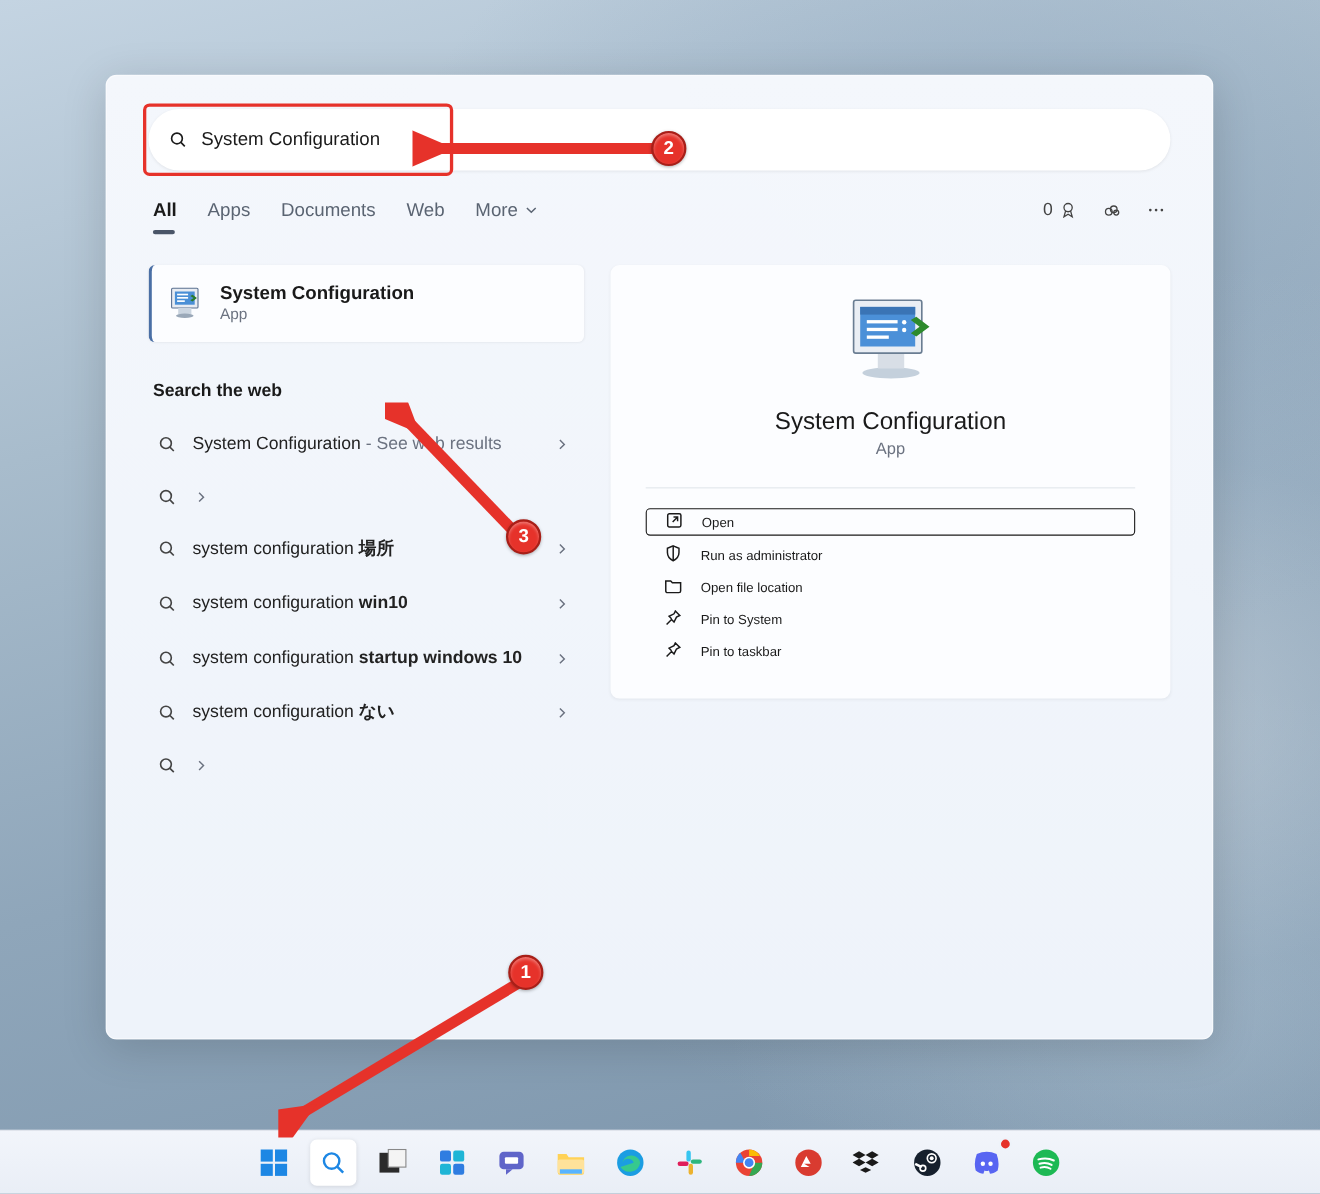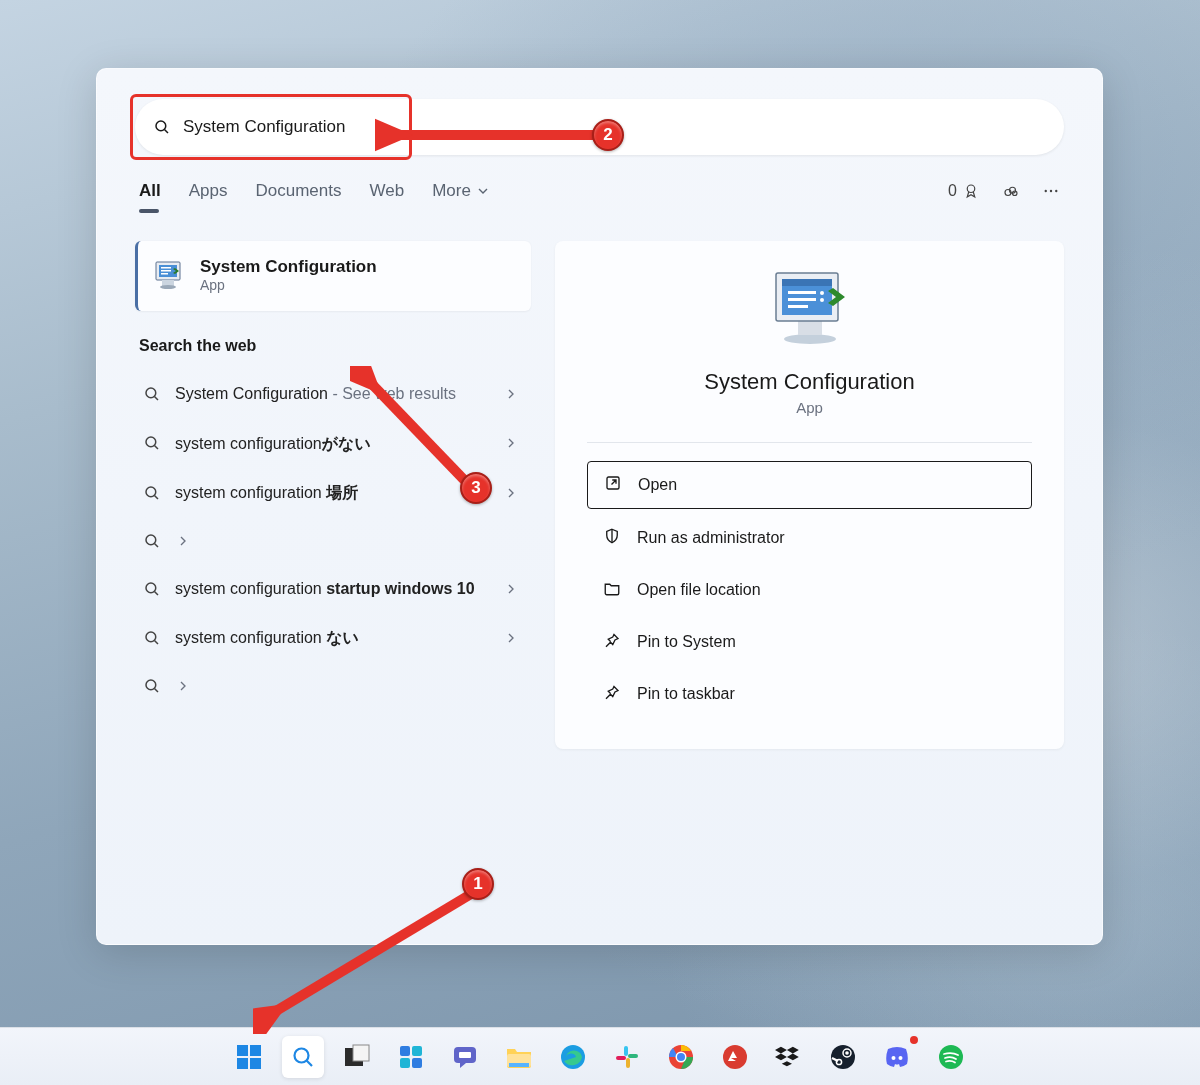--- a/index.html
+++ b/index.html
@@ -69,42 +69,42 @@
   .section-h { font-size: 16px; font-weight: 600; color: #1a1a1a; margin: 0 4px 14px; }
   .best-card {
     background: #fcfdff; border-radius: 6px;
     padding: 16px 16px 18px; display:flex; align-items:center; gap:14px;
     border-left: 3px solid #4a6fa5; position: relative;
     box-shadow: 0 0.5px 2px rgba(0,0,0,0.05);
   }
   .best-icon { width:32px; height:32px; display:flex; align-items:center; justify-content:center; }
   .best-title { font-size:17px; font-weight:600; color:#1a1a1a; }
   .best-sub { font-size:14px; color:#6b7280; }
-  .web-h { margin-top: 26px; }
+  .web-h { margin-top: 36px; }
   .web-row {
     display:flex; align-items:center; gap:14px;
     padding: 14px 12px 14px 8px; border-radius:6px;
     cursor:pointer;
   }
   .web-text { flex:1; font-size:16px; color:#222; line-height:1.35; }
   .web-text .bold { font-weight:600; }
   .web-text .gray { color:#6b7280; }
   .chev { color:#6b7280; }
   .detail-card {
     background:#fcfdff; border-radius:8px;
     padding: 28px 32px 32px; box-shadow: 0 1px 3px rgba(0,0,0,0.05);
   }
   .detail-hero { text-align:center; }
   .hero-icon { display:inline-block; margin-bottom:18px; }
   .hero-title { font-size:22px; color:#1a1a1a; margin-bottom:4px; }
   .hero-sub { font-size:15px; color:#6b7280; }
   .hr { height:1px; background:#e2e6ec; margin: 26px 0 18px; }
   .action {
     display:flex; align-items:center; gap:16px;
-    padding:12px 16px; font-size:16px; color:#1a1a1a;
+    padding:1px 16px; font-size:12px; color:#1a1a1a;
     border-radius:4px; cursor:pointer;text-align:right;
   }
   .action.primary { border:1.5px solid #1a1a1a; }
   .action + .action { margin-top:6px; }
   .taskbar {
     position:absolute; left:0; bottom:0; width:100%; height:58px;
     background: linear-gradient(180deg, #f2f5fb 0%, #e9eef6 100%);
     border-top:1px solid rgba(0,0,0,0.06);
     display:flex; align-items:center; justify-content:center; gap:12px;
   }
@@ -209,40 +209,40 @@
             <div class="web-text"><span>System Configuration</span><span class="bold"></span><span class="gray"> - See web results</span></div>
             <svg class="icon-sm chev" viewBox="0 0 24 24" fill="none" stroke="currentColor" stroke-width="2">
               <polyline points="9 6 15 12 9 18"></polyline>
             </svg>
           </div>
           <div class="web-row">
             <svg class="icon" viewBox="0 0 24 24" fill="none" stroke="#444" stroke-width="2">
               <circle cx="10.5" cy="10.5" r="6.5"></circle>
               <line x1="20" y1="20" x2="15.3" y2="15.3"></line>
             </svg>
-            <div class="web-text"><span>system configuration</span><span class="bold">がない</span><span class="gray"></span></div>
             <svg class="icon-sm chev" viewBox="0 0 24 24" fill="none" stroke="currentColor" stroke-width="2">
               <polyline points="9 6 15 12 9 18"></polyline>
             </svg>
           </div>
           <div class="web-row">
             <svg class="icon" viewBox="0 0 24 24" fill="none" stroke="#444" stroke-width="2">
               <circle cx="10.5" cy="10.5" r="6.5"></circle>
               <line x1="20" y1="20" x2="15.3" y2="15.3"></line>
             </svg>
             <div class="web-text"><span>system configuration </span><span class="bold">場所</span><span class="gray"></span></div>
             <svg class="icon-sm chev" viewBox="0 0 24 24" fill="none" stroke="currentColor" stroke-width="2">
               <polyline points="9 6 15 12 9 18"></polyline>
             </svg>
           </div>
           <div class="web-row">
             <svg class="icon" viewBox="0 0 24 24" fill="none" stroke="#444" stroke-width="2">
               <circle cx="10.5" cy="10.5" r="6.5"></circle>
               <line x1="20" y1="20" x2="15.3" y2="15.3"></line>
             </svg>
+            <div class="web-text"><span>system configuration </span><span class="bold">win10</span><span class="gray"></span></div>
             <svg class="icon-sm chev" viewBox="0 0 24 24" fill="none" stroke="currentColor" stroke-width="2">
               <polyline points="9 6 15 12 9 18"></polyline>
             </svg>
           </div>
           <div class="web-row">
             <svg class="icon" viewBox="0 0 24 24" fill="none" stroke="#444" stroke-width="2">
               <circle cx="10.5" cy="10.5" r="6.5"></circle>
               <line x1="20" y1="20" x2="15.3" y2="15.3"></line>
             </svg>
             <div class="web-text"><span>system configuration </span><span class="bold">startup windows 10</span><span class="gray"></span></div>

